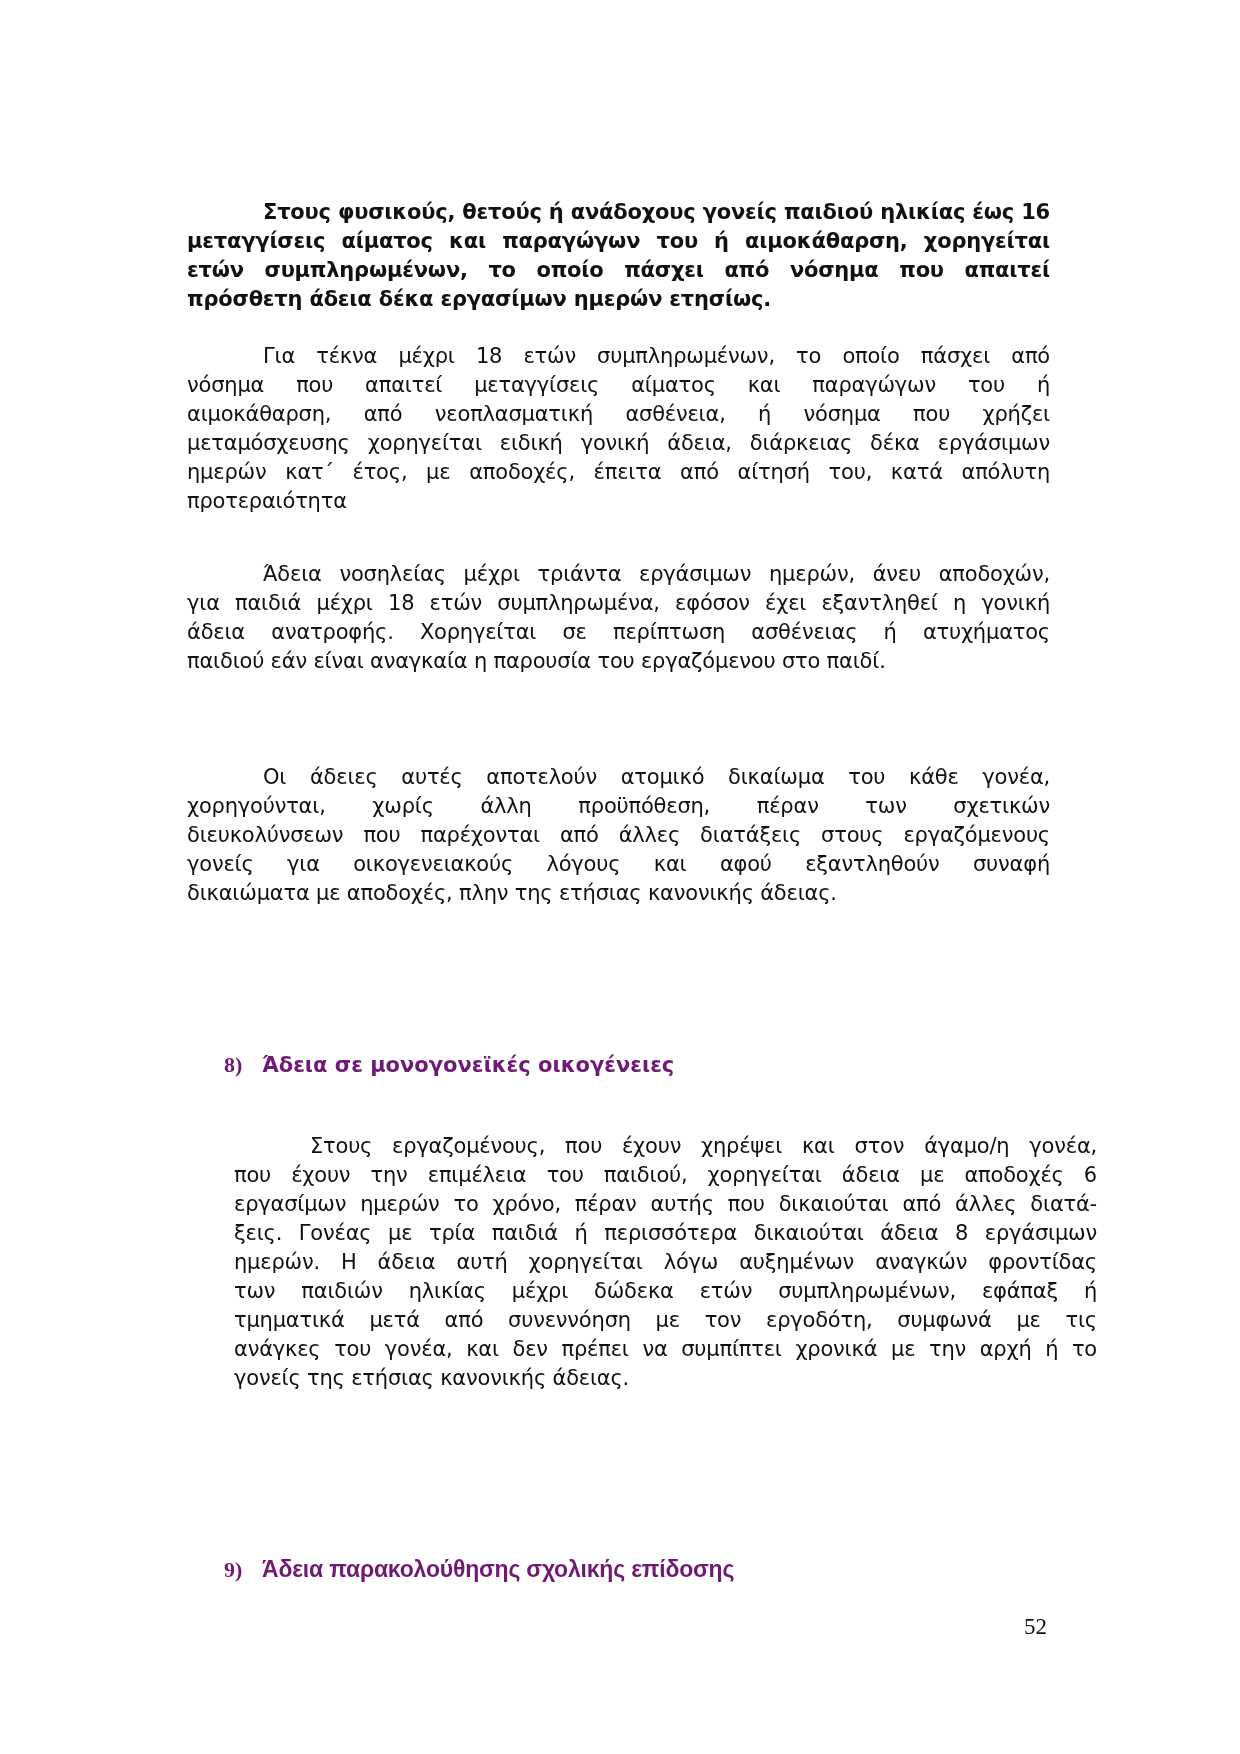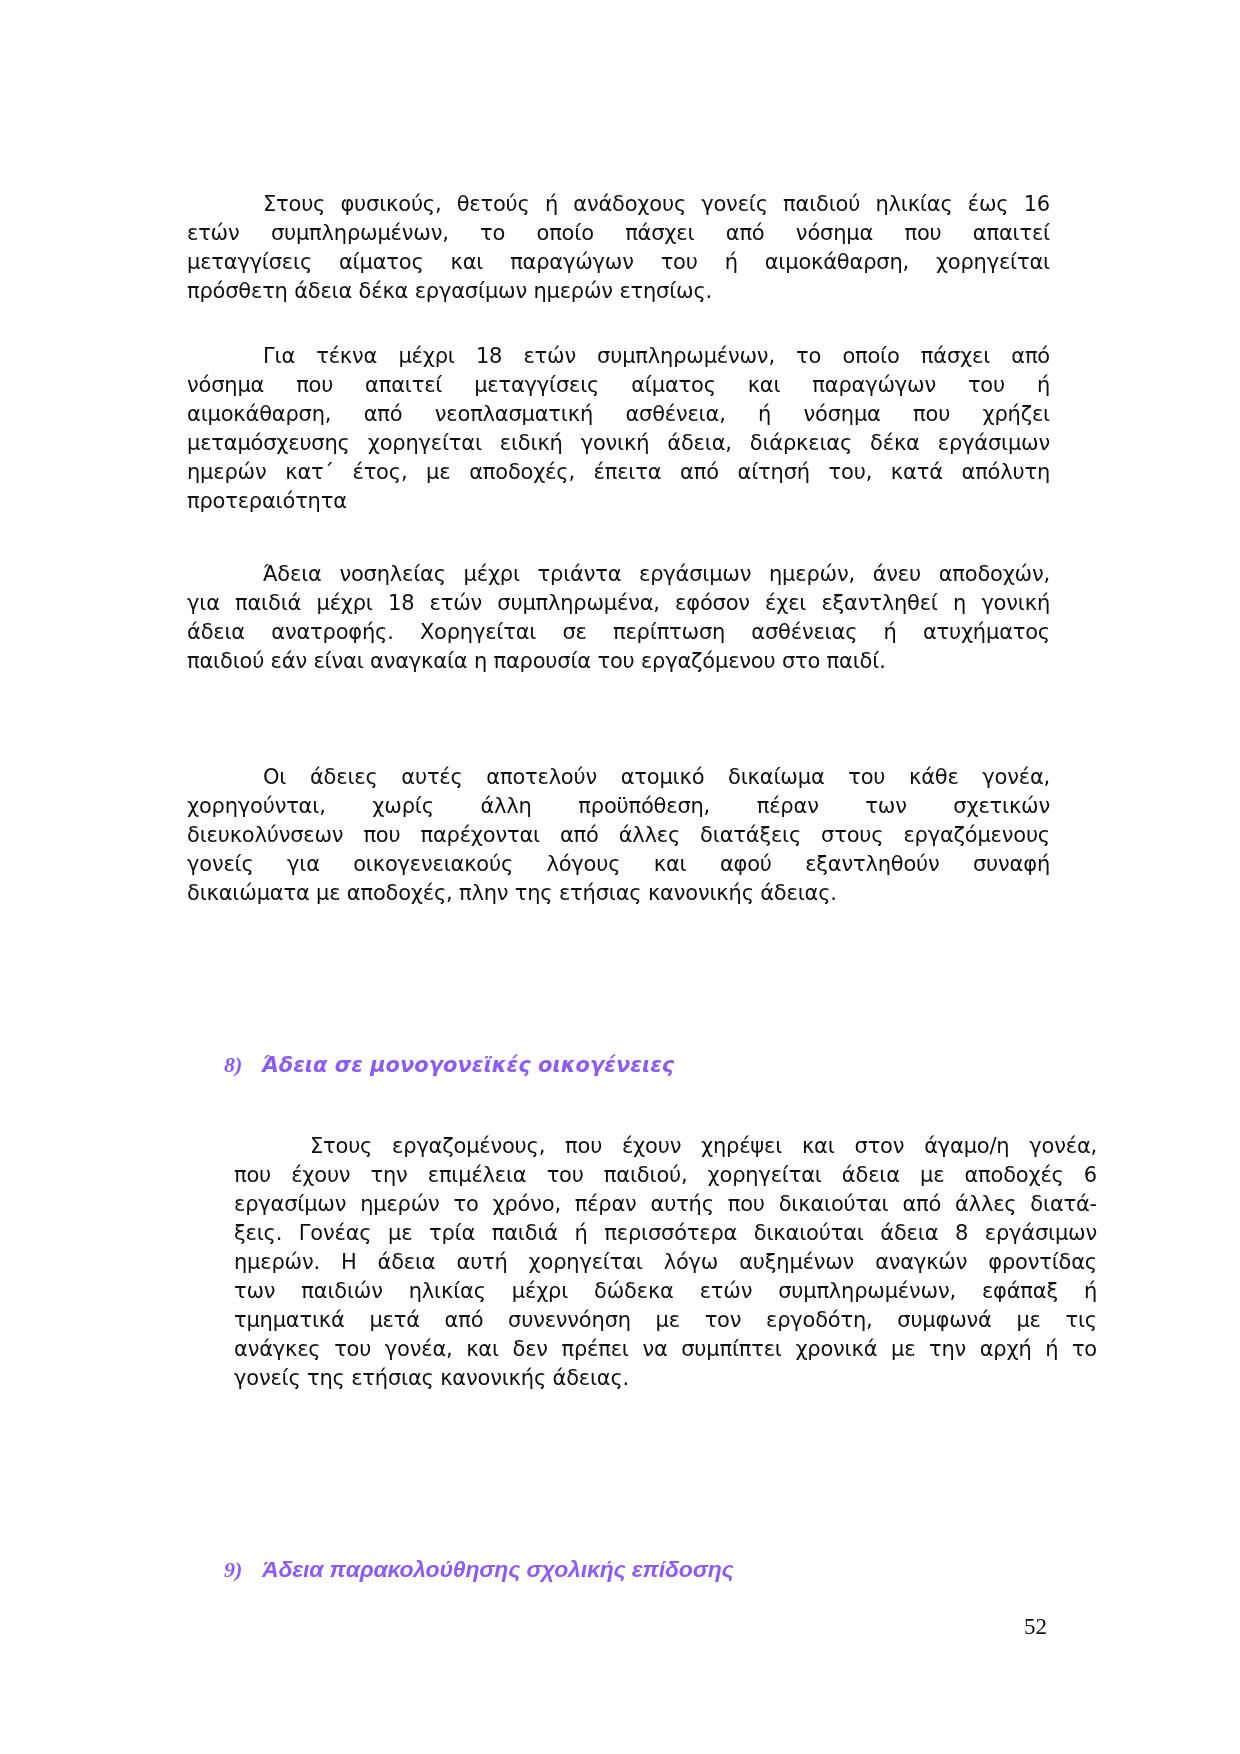--- a/index.html
+++ b/index.html
@@ -45,22 +45,21 @@
       padding-left: 76px;
     }
     .heading {
       position: absolute;
       left: 224px;
       font-family: "DejaVu Sans", sans-serif;
       font-weight: bold;
       font-size: 21px;
       line-height: 30px;
       white-space: nowrap;
-      color: #8b5cf6;
-      font-style: italic;
+      color: #701a75;
     }
     .heading .num {
       font-family: "Liberation Serif", serif;
       font-weight: bold;
       font-size: 22px;
       display: inline-block;
       width: 38px;
     }
     .heading.h9 .title {
       font-family: "Liberation Sans", sans-serif;
@@ -76,24 +75,24 @@
       font-size: 23px;
       line-height: 28px;
       color: #111111;
     }
   </style>
 </head>
 <body>
 
 <div class="page">
 
-  <div class="para" style="top:190px;">
+  <div class="para" style="top:198px;font-weight:bold;">
     <span class="line j first">Στους φυσικούς, θετούς ή ανάδοχους γονείς παιδιού ηλικίας έως 16</span>
+    <span class="line j">μεταγγίσεις αίματος και παραγώγων του ή αιμοκάθαρση, χορηγείται</span>
     <span class="line j">ετών συμπληρωμένων, το οποίο πάσχει από νόσημα που απαιτεί</span>
-    <span class="line j">μεταγγίσεις αίματος και παραγώγων του ή αιμοκάθαρση, χορηγείται</span>
     <span class="line">πρόσθετη άδεια δέκα εργασίμων ημερών ετησίως.</span>
   </div>
 
   <div class="para" style="top:342px;">
     <span class="line j first">Για τέκνα μέχρι 18 ετών συμπληρωμένων, το οποίο πάσχει από</span>
     <span class="line j">νόσημα που απαιτεί μεταγγίσεις αίματος και παραγώγων του ή</span>
     <span class="line j">αιμοκάθαρση, από νεοπλασματική ασθένεια, ή νόσημα που χρήζει</span>
     <span class="line j">μεταμόσχευσης χορηγείται ειδική γονική άδεια, διάρκειας δέκα εργάσιμων</span>
     <span class="line j">ημερών κατ΄ έτος, με αποδοχές, έπειτα από αίτησή του, κατά απόλυτη</span>
     <span class="line">προτεραιότητα</span>

